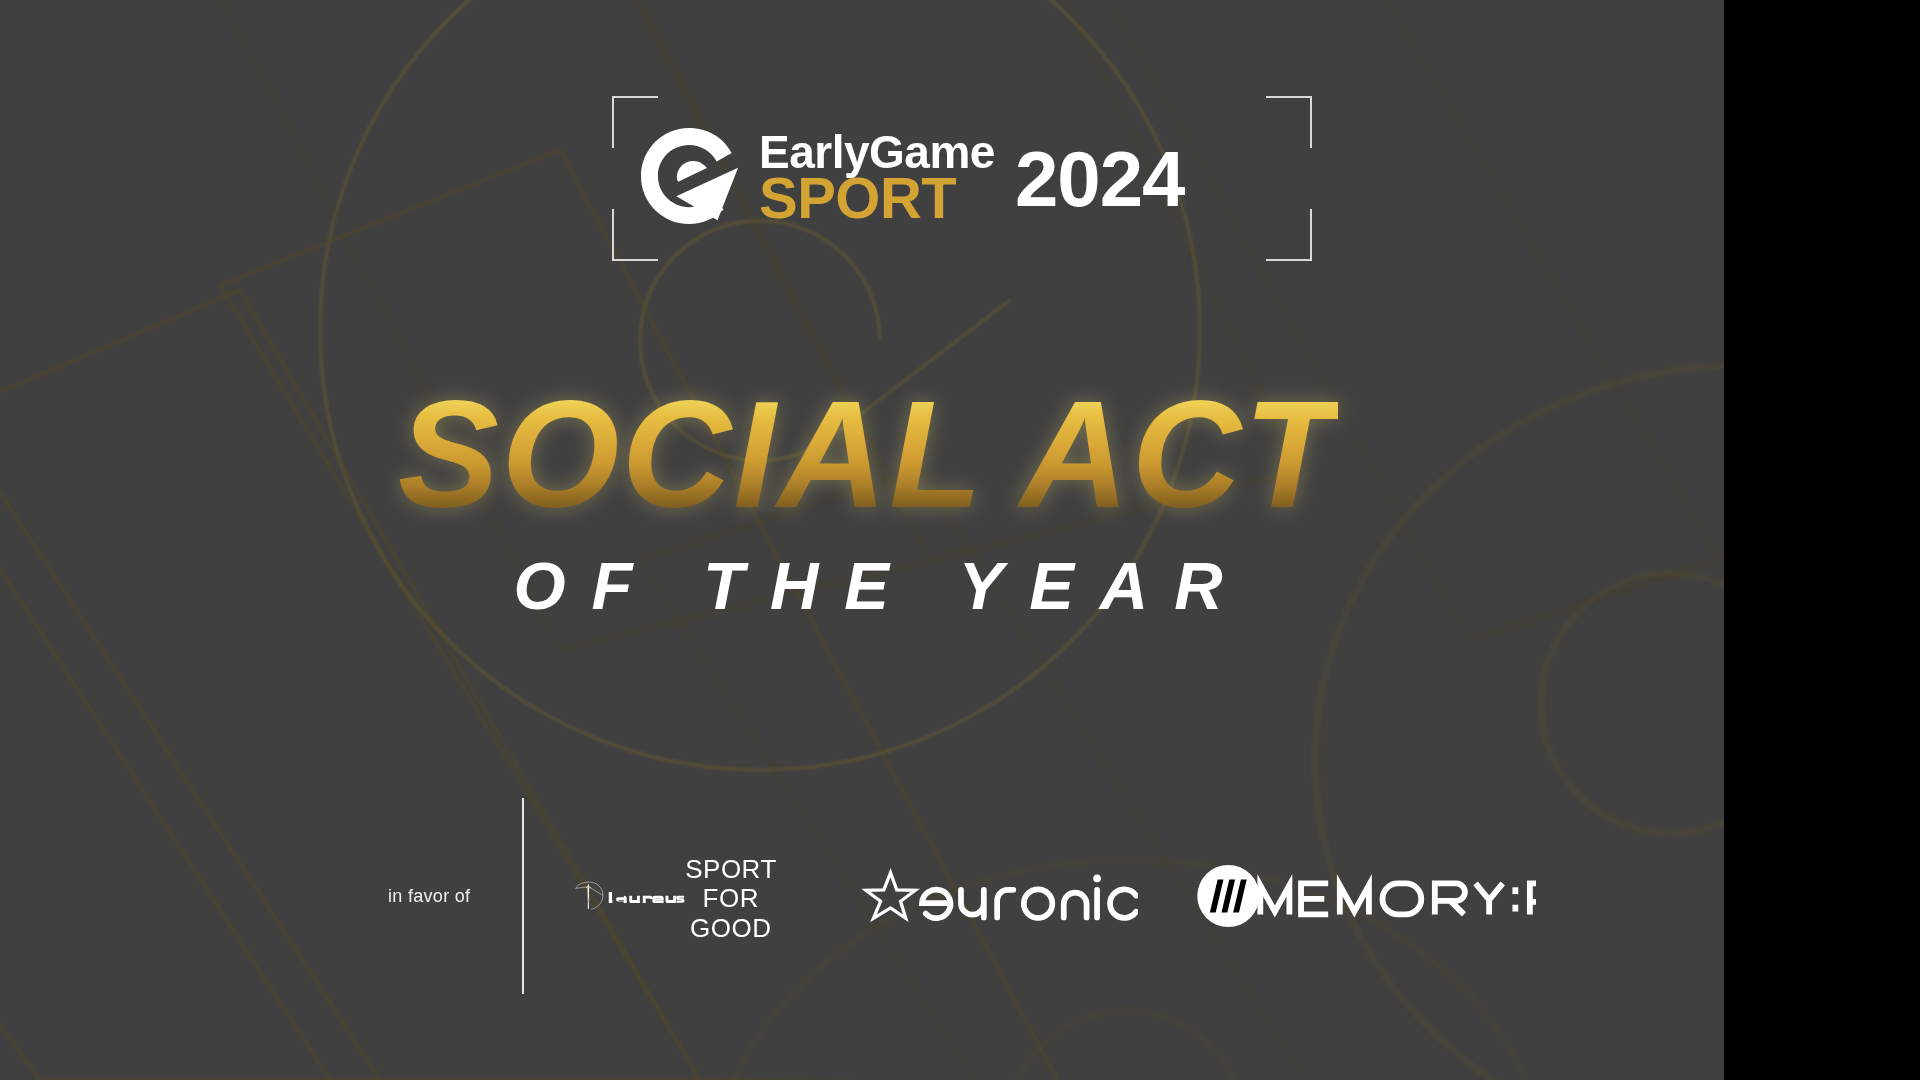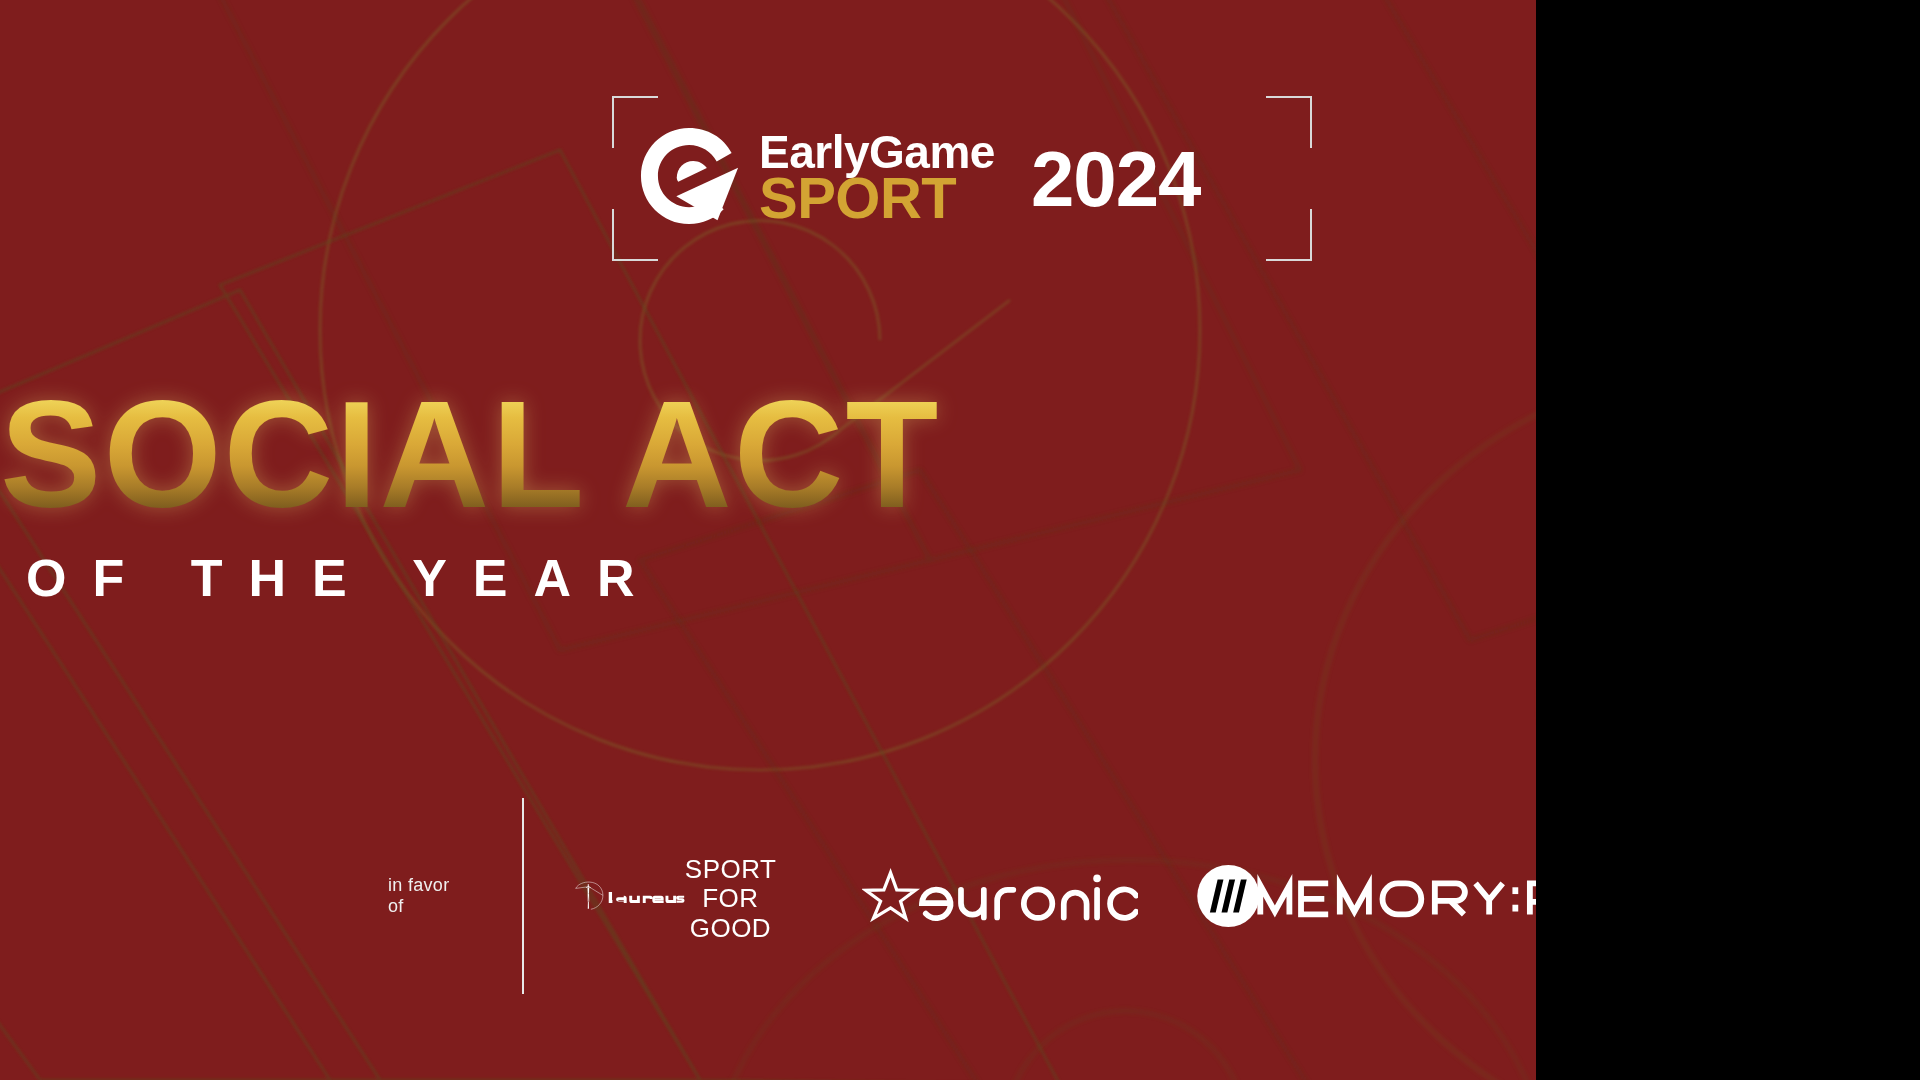--- a/index.html
+++ b/index.html
@@ -7,22 +7,22 @@
   body{
     background:#000;
     font-family:"Liberation Sans", sans-serif;
     overflow:hidden;
     position:relative;
   }
 
   
   .stage{
     position:absolute; inset:0;
-    width:1536px; height:1080px;
-    background:#7f1d1d;
+    width:1724px; height:1080px;
+    background:#404040;
     overflow:hidden;
   }
 
   
   .bg-layer{ position:absolute; inset:0; overflow:hidden; pointer-events:none; }
   .bg-layer svg{ position:absolute; top:0; left:0; }
 
   
   .logo-block{
     position:absolute;
@@ -55,28 +55,29 @@
   .eg-earlygame{
     font-size:46px; font-weight:700; color:#ffffff;
     letter-spacing:-0.5px;
   }
   .eg-awards{
     font-size:58px; font-weight:700; color:#d3a433;
     letter-spacing:-0.5px; margin-top:-2px;
   }
   .eg-year{
     font-size:78px; font-weight:700; color:#ffffff;
-    letter-spacing:-1px; margin-left:22px; margin-top:2px;
+    letter-spacing:-1px; margin-left:6px; margin-top:2px;
     align-self:center;
   }
 
   
   .title-wrap{
-    position:absolute; left:0; right:0; top:378px;
-    text-align:left;
+    position:absolute; left:12px; right:0; top:378px;
+    text-align:center;
+    font-style:italic;
   }
   .title-main{
     font-size:152px;
     font-weight:700;
     letter-spacing:2px;
     line-height:1;
     background:linear-gradient(180deg,
        #f6ee9e 0%,
        #f3dd62 9%,
        #e6bd41 26%,
@@ -87,21 +88,21 @@
        #4d3913 100%);
     -webkit-background-clip:text;
     background-clip:text;
     color:transparent;
     -webkit-text-fill-color:transparent;
     filter:drop-shadow(0 0 10px rgba(247,228,120,0.30));
     display:inline-block;
   }
   .title-sub{
     margin-top:22px;
-    font-size:52px;
+    font-size:67px;
     font-weight:700;
     color:#ffffff;
     letter-spacing:26px;
     line-height:1;
     text-indent:26px;
   }
 
   
   .footer{
     position:absolute;

